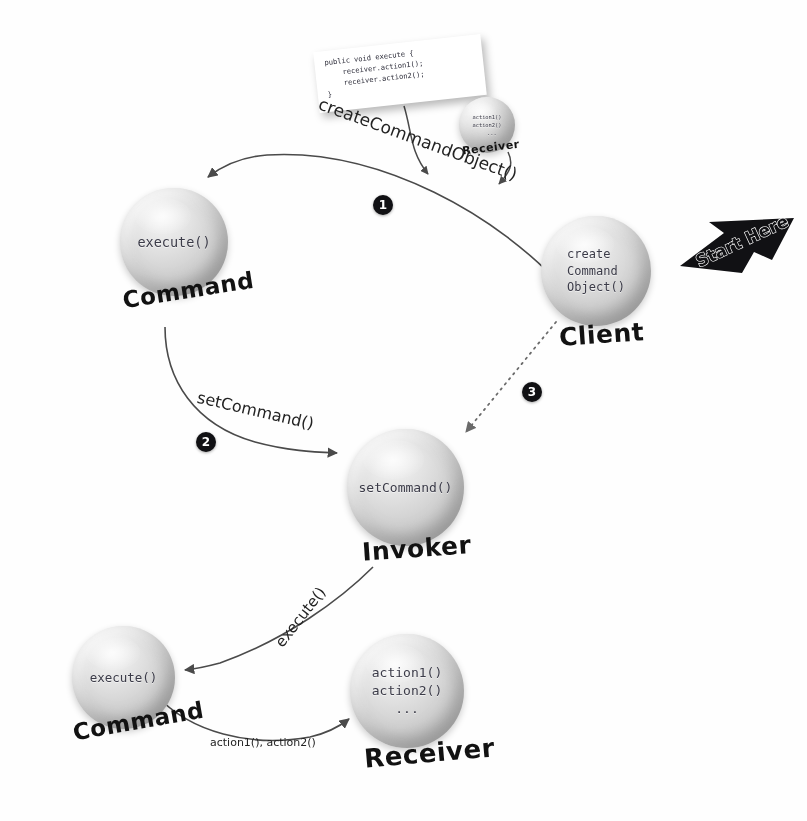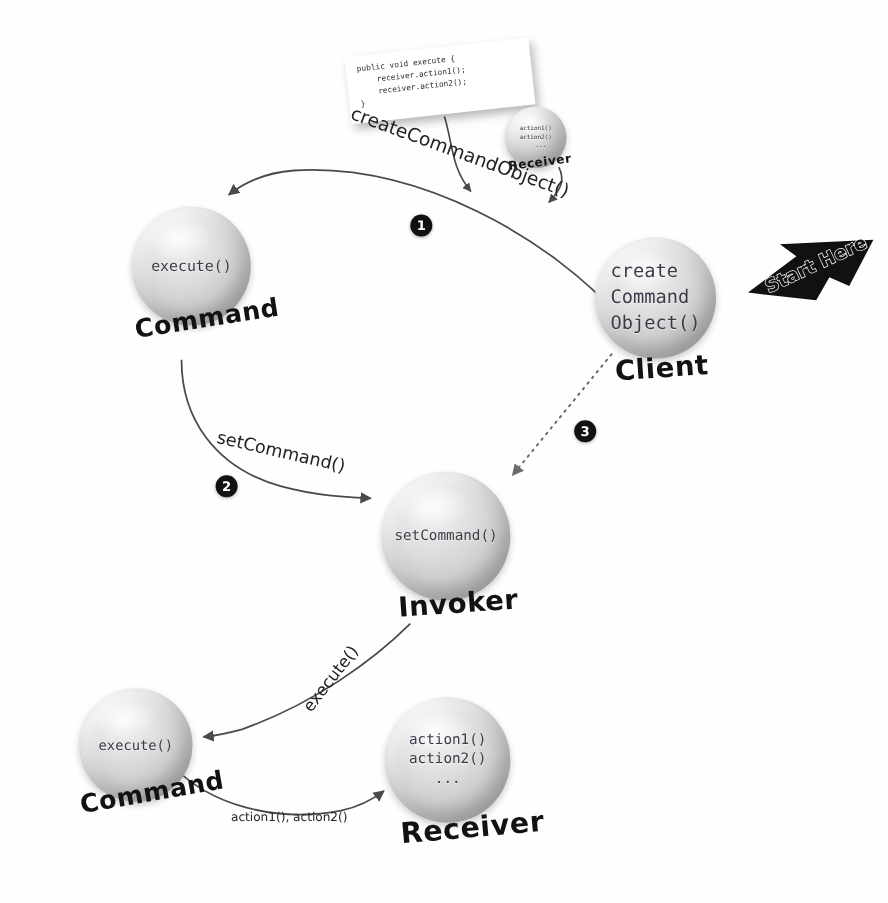--- a/index.html
+++ b/index.html
@@ -203,21 +203,21 @@
   </div>
 
   <div class="node" style="left:120px; top:188px; width:108px; height:108px;">
     <div class="code" style="font-size:13.5px;">execute()</div>
   </div>
   <div class="hand" style="left:122px; top:277px; font-size:23px; transform:rotate(-9deg);">
     <span>Command</span>
   </div>
 
   <div class="node" style="left:541px; top:216px; width:110px; height:110px;">
-    <div class="code" style="font-size:17px;">create
+    <div class="code" style="font-size:12px;">create
 Command
 Object()</div>
   </div>
   <div class="hand" style="left:559px; top:320px; font-size:25px; transform:rotate(-4deg);">
     <span>Client</span>
   </div>
 
   <div class="node" style="left:347px; top:429px; width:117px; height:117px;">
     <div class="code" style="font-size:13px;">setCommand()</div>
   </div>

